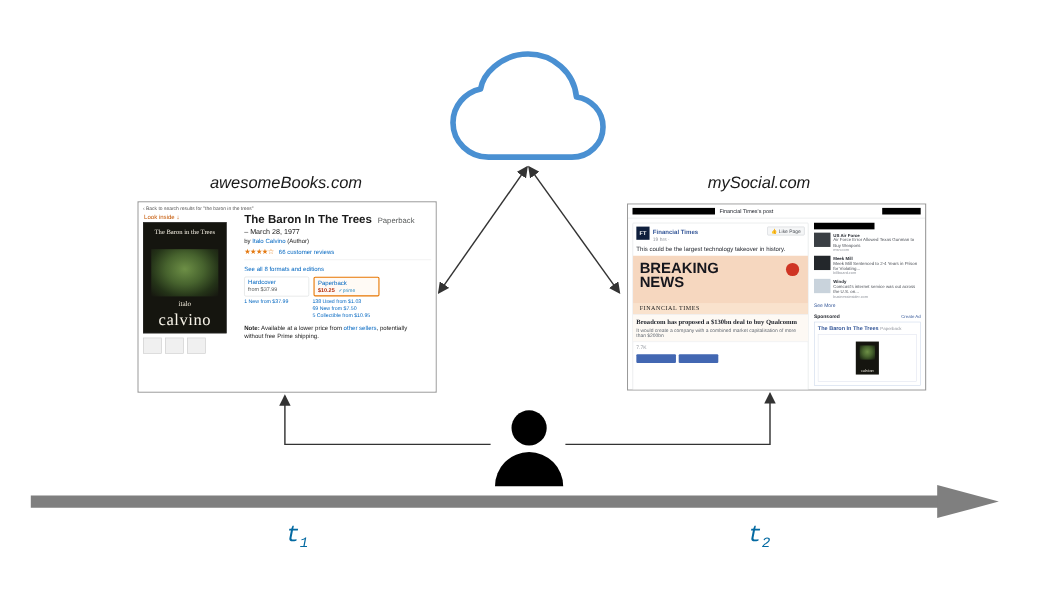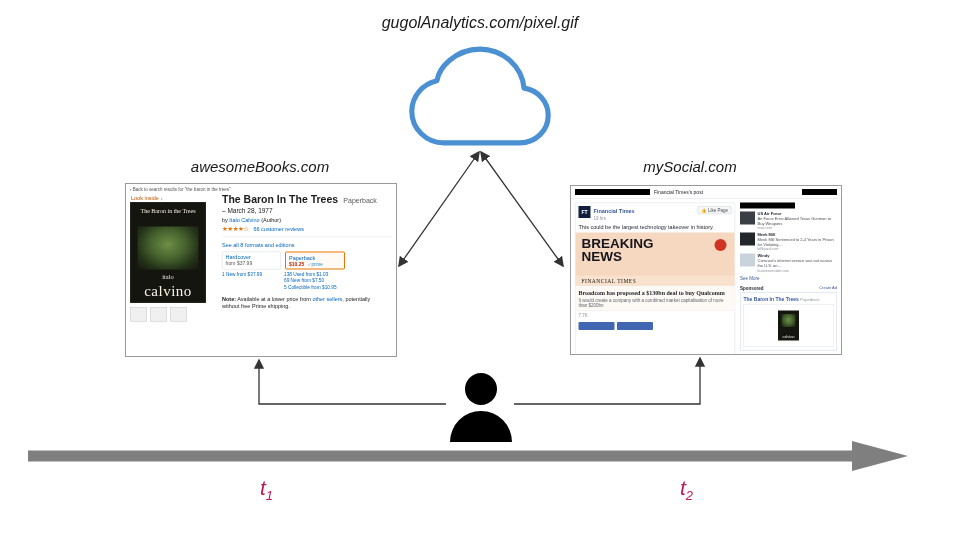--- a/index.html
+++ b/index.html
@@ -3,21 +3,21 @@
 <meta charset="utf-8">
 <style>
   html,body{margin:0;padding:0;background:#fff;overflow:hidden;}
   .canvas{position:relative;width:960px;height:540px;background:#fff;font-family:"Liberation Sans",sans-serif;color:#111;}
 
   
   .pixel-label{position:absolute;top:14px;left:0;width:960px;text-align:center;font-style:italic;font-size:16px;color:#1a1a1a;}
   .site-label{position:absolute;font-style:italic;font-size:15px;color:#1a1a1a;text-align:center;}
   #label-left{left:125px;width:270px;top:158px;}
   #label-right{left:555px;width:270px;top:158px;}
-  .t-label{position:absolute;top:476px;font-family:Liberation Sans, sans-serif;font-style:italic;font-size:21px;color:#be185d;}
+  .t-label{position:absolute;top:476px;font-family:Liberation Mono, monospace;font-style:italic;font-size:21px;color:#0369a1;}
   .t-label sub{font-size:13px;}
 
   
   .overlay{position:absolute;left:0;top:0;pointer-events:none;}
   .overlay .conn{stroke:#333;stroke-width:1.3;fill:none;}
   .overlay .timeline{stroke:#7f7f7f;stroke-width:11;}
 
   #cloud{position:absolute;left:400px;top:44px;}
   #person{position:absolute;left:448px;top:372px;}
 
@@ -109,21 +109,20 @@
   .mini-cover{width:42px;height:60px;background:#15150f;position:relative;text-align:center;}
   .mini-tree{position:absolute;top:7px;left:7px;right:7px;height:26px;background:radial-gradient(ellipse at 50% 45%,#6d8f46 0%,#47632e 45%,#243318 80%,#15150f 100%);}
   .mini-author{position:absolute;bottom:3px;width:100%;color:#f7f3e8;font-family:"Liberation Serif",serif;font-size:8px;}
   .chat-bar{height:14px;background:#4267b2;margin-top:8px;border-radius:2px;cursor:pointer;}
 </style>
 </head>
 <body>
 
 <div class="canvas">
 
-  <div class="pixel-label">gugolAnalytics.com/pixel.gif</div>
 
   <div id="cloud">
     <svg width="160" height="104" viewBox="-0.6 1.4 17.2 12.2">
       <path d="M4.406 3.342A5.53 5.53 0 0 1 8 2c2.69 0 4.923 2 5.166 4.579C14.758 6.804 16 8.137 16 9.773 16 11.569 14.502 13 12.687 13H3.781C1.708 13 0 11.366 0 9.318c0-1.763 1.266-3.223 2.942-3.593.143-.863.698-1.723 1.464-2.383z" fill="#ffffff" stroke="#4a90d2" stroke-width="0.6" stroke-linejoin="round"></path>
     </svg>
   </div>
 
   <div class="site-label" id="label-right">mySocial.com</div>
   <div class="site-label" id="label-left">awesomeBooks.com</div>
 

